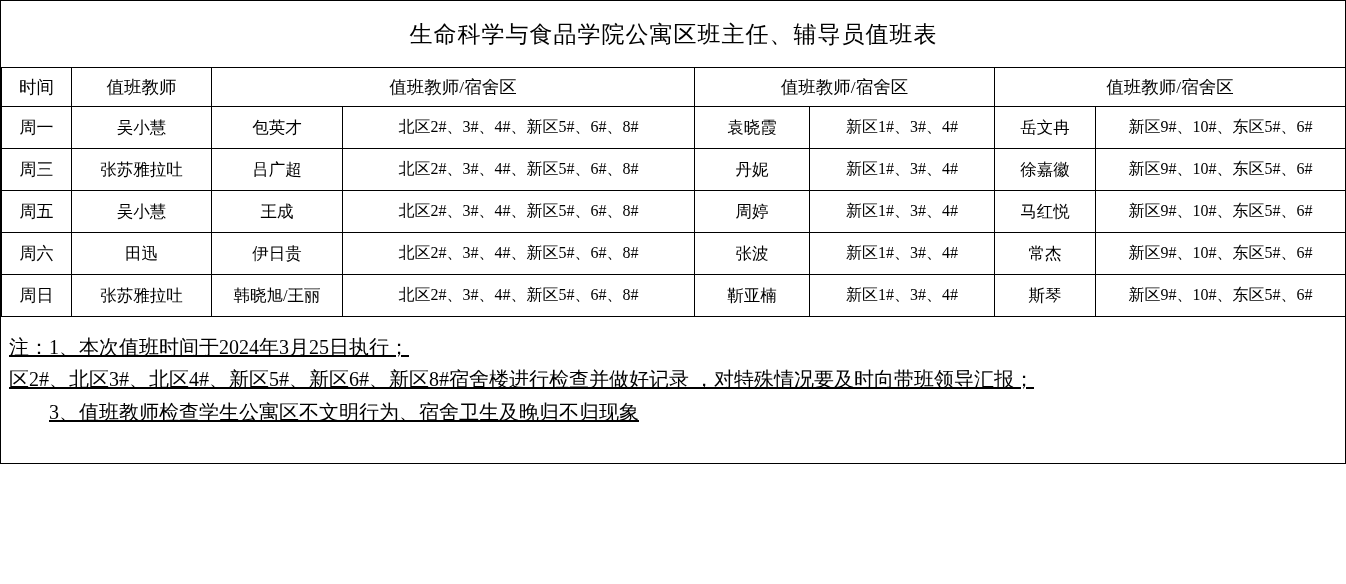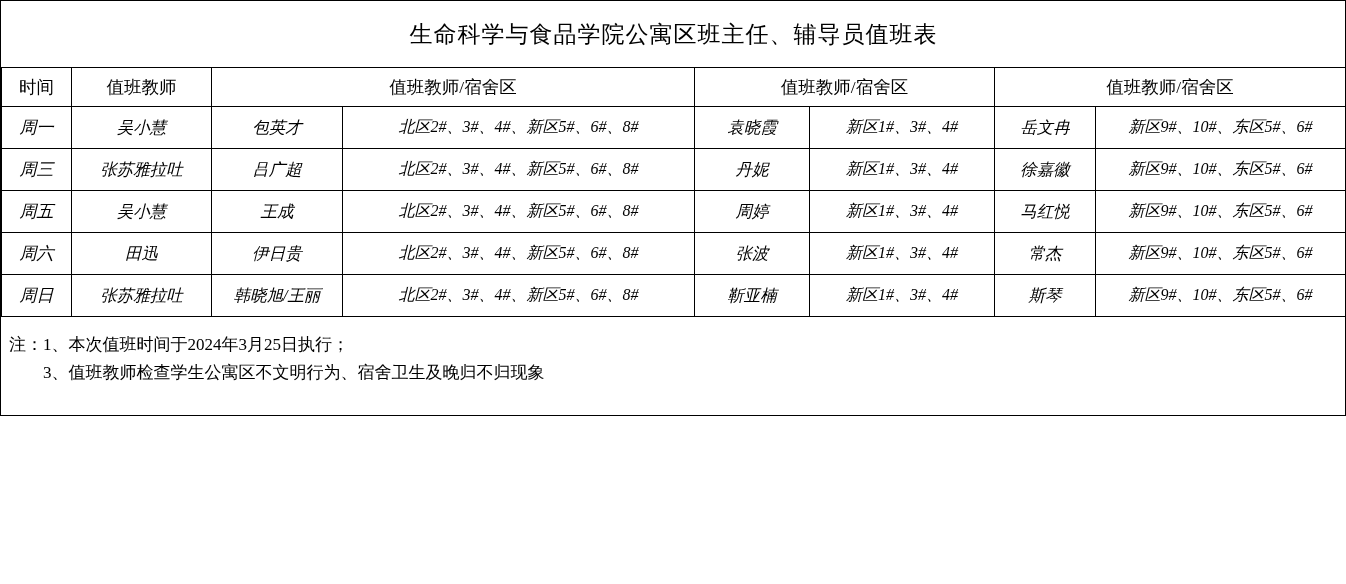--- a/index.html
+++ b/index.html
@@ -10,21 +10,21 @@
   body {
     width: 1346px;
     height: 584px;
     font-family: "Liberation Serif", "DejaVu Serif", serif;
     color: #000000;
     overflow: hidden;
   }
   .page {
     position: relative;
     width: 1346px;
-    height: 416px;
+    height: 464px;
     box-sizing: border-box;
     border: 1px solid #000000;
   }
   table.duty {
     width: 100%;
     border-collapse: collapse;
     table-layout: fixed;
   }
   table.duty td, table.duty th {
     border: 1px solid #000000;
@@ -43,34 +43,34 @@
     letter-spacing: 1px;
   }
   .head-cell {
     height: 38px;
     font-size: 17.5px;
     font-weight: bold;
   }
   .row-cell {
     height: 41px;
     font-size: 16.5px;
-    font-style: italic;
   }
   .day-cell {
     font-weight: bold;
     font-size: 17px;
   }
   .zone-cell {
     font-size: 16px;
     white-space: nowrap;
   }
   .notes {
     padding: 14px 11px 0 8px;
-    font-size: 17px;
+    font-size: 20px;
     line-height: 1.62;
+    text-decoration: underline;
   }
   .notes p {
     margin: 0;
     text-indent: 0;
   }
   .notes p.indent {
     text-indent: 2em;
   }
 </style>
 </head>
@@ -155,16 +155,17 @@
         <td class="row-cell">靳亚楠</td>
         <td class="row-cell zone-cell">新区1#、3#、4#</td>
         <td class="row-cell">斯琴</td>
         <td class="row-cell zone-cell">新区9#、10#、东区5#、6#</td>
       </tr>
     </tbody>
   </table>
 
   <div class="notes">
     <p>注：1、本次值班时间于2024年3月25日执行；</p>
+    <p>区2#、北区3#、北区4#、新区5#、新区6#、新区8#宿舍楼进行检查并做好记录 ，对特殊情况要及时向带班领导汇报；</p>
     <p class="indent">3、值班教师检查学生公寓区不文明行为、宿舍卫生及晚归不归现象</p>
   </div>
 
 </div>
 
 </body></html>

